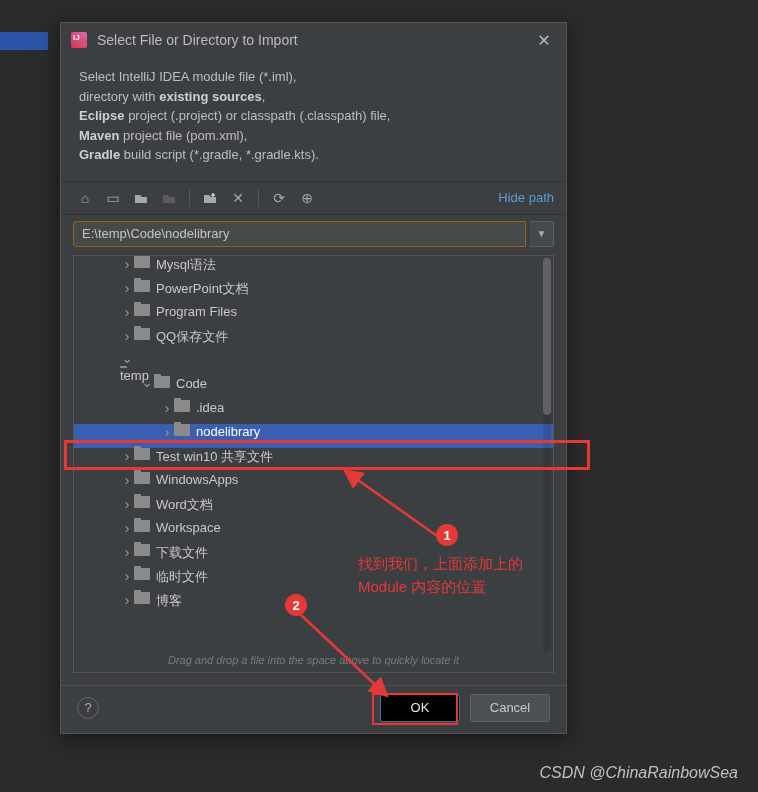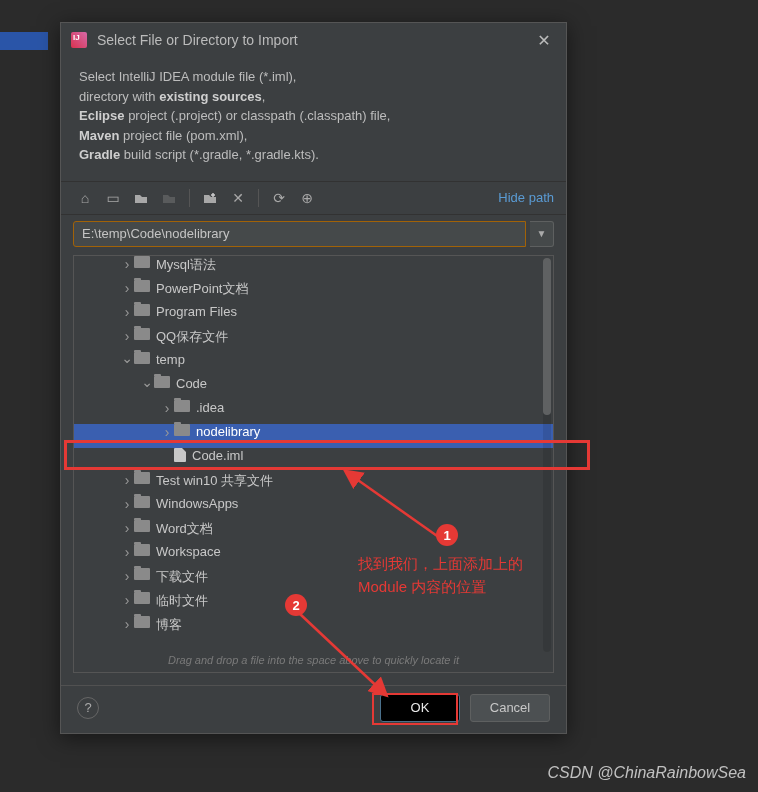--- a/index.html
+++ b/index.html
@@ -107,21 +107,21 @@
 }
 .anno-circle{
   position:absolute;width:22px;height:22px;background:#e53935;border-radius:50%;
   color:#fff;font-size:13px;display:flex;align-items:center;justify-content:center;
   font-weight:bold;pointer-events:none;
 }
 .anno-text{
   position:absolute;color:#e53935;font-size:15px;line-height:1.5;pointer-events:none;
 }
 .watermark{
-  position:absolute;right:12px;bottom:10px;color:#c0c0c0;font-size:16px;font-style:italic;
+  position:absolute;right:20px;bottom:10px;color:#c0c0c0;font-size:16px;font-style:italic;
 }
 svg.arrow-svg{position:absolute;pointer-events:none}
 </style>
 </head>
 <body>
 
 <div class="backdrop-bar"></div>
 
 <div class="dialog">
   <div class="titlebar">
@@ -187,44 +187,39 @@
         <div class="tree-row" style="padding-left: 46px;">
           <span class="arrow right"></span>
           <span class="folder-icon"></span>
           <span>Program Files</span>
         </div>
         <div class="tree-row" style="padding-left: 46px;">
           <span class="arrow right"></span>
           <span class="folder-icon"></span>
           <span>QQ保存文件</span>
         </div>
-        <div class="tree-row" style="padding-left: 46px;">
+        <div class="tree-row" style="padding-left: 46px; flex-direction: column;">
           <span class="arrow down"></span>
           <span class="folder-icon"></span>
           <span>temp</span>
         </div>
         <div class="tree-row" style="padding-left: 66px;">
           <span class="arrow down"></span>
           <span class="folder-icon"></span>
           <span>Code</span>
         </div>
         <div class="tree-row" style="padding-left: 86px;">
           <span class="arrow right"></span>
           <span class="folder-icon"></span>
           <span>.idea</span>
         </div>
         <div class="tree-row selected" style="padding-left: 86px;">
           <span class="arrow right"></span>
           <span class="folder-icon"></span>
           <span>nodelibrary</span>
-        </div>
-        <div class="tree-row" style="padding-left: 86px;">
-          <span class="arrow "></span>
-          <span class="file-icon"></span>
-          <span>Code.iml</span>
         </div>
         <div class="tree-row" style="padding-left: 46px;">
           <span class="arrow right"></span>
           <span class="folder-icon"></span>
           <span>Test win10 共享文件</span>
         </div>
         <div class="tree-row" style="padding-left: 46px;">
           <span class="arrow right"></span>
           <span class="folder-icon"></span>
           <span>WindowsApps</span>

